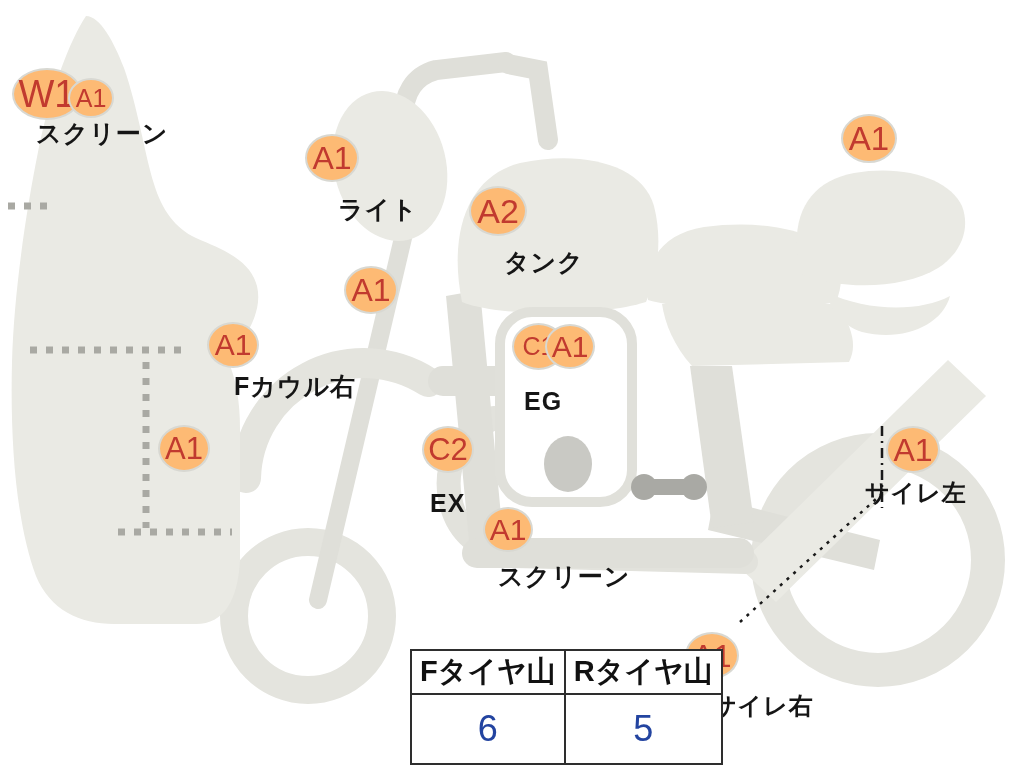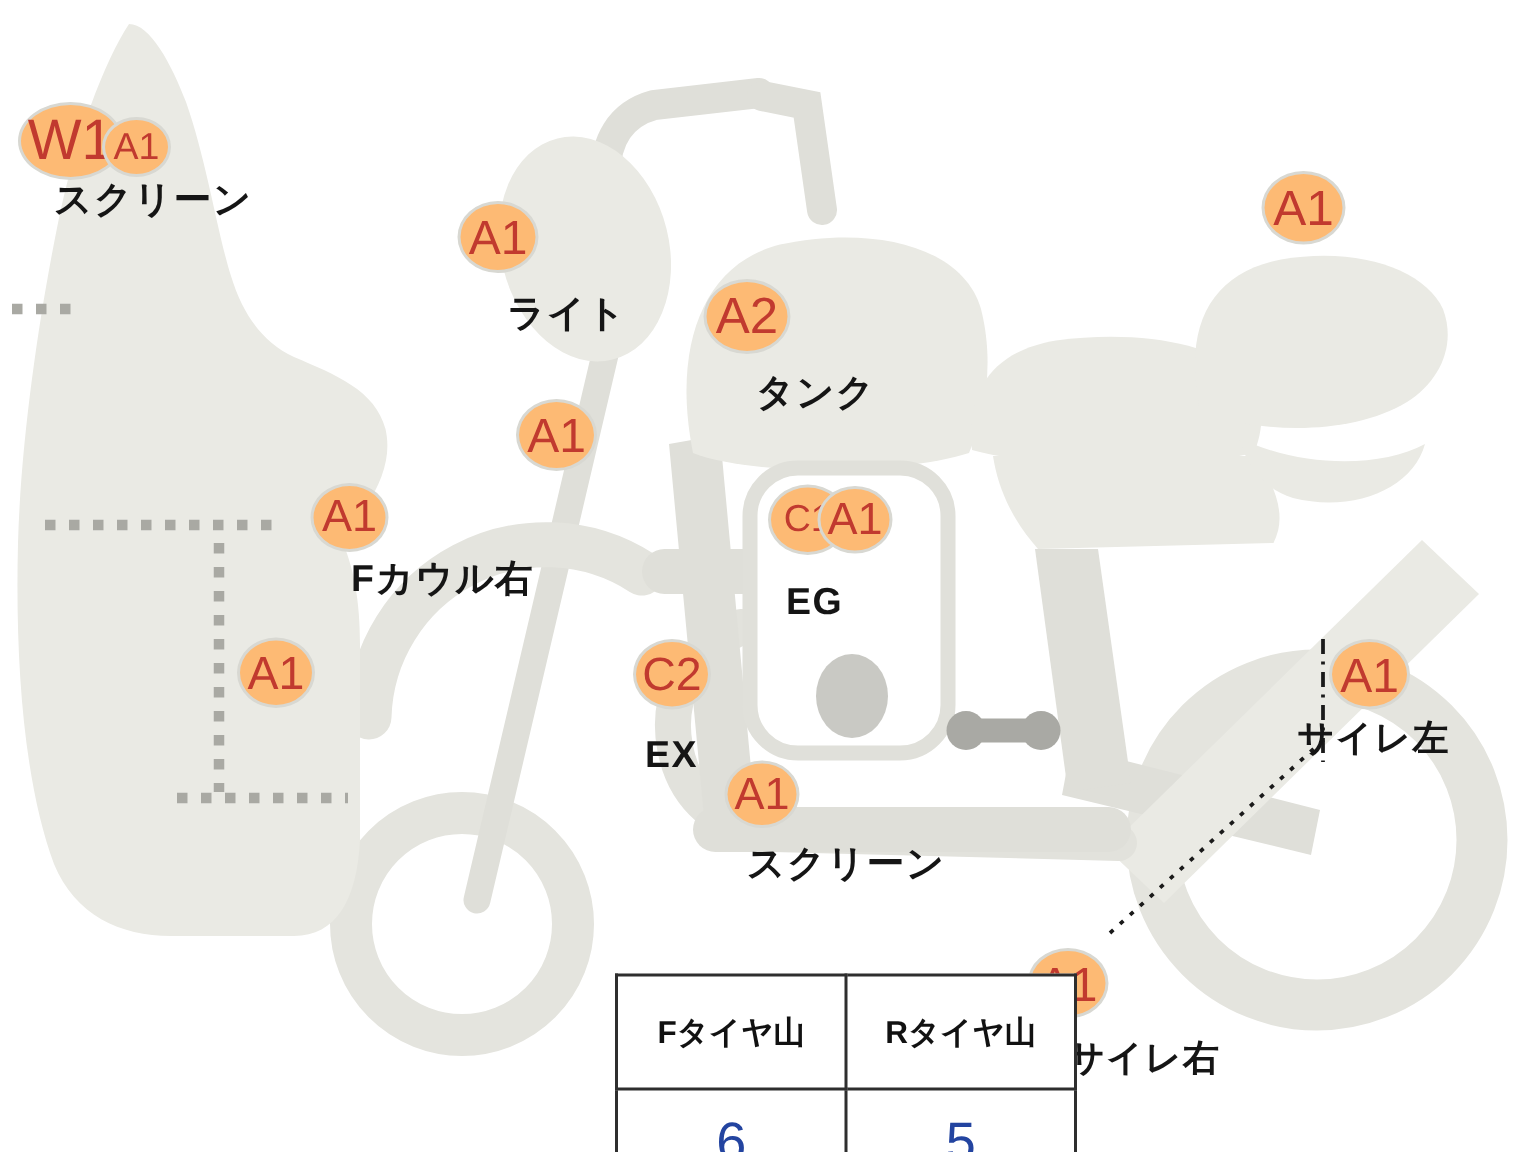--- a/index.html
+++ b/index.html
@@ -16,22 +16,22 @@
   }
   .part{
     position:absolute;color:#151515;font-size:25px;font-weight:600;
     white-space:nowrap;letter-spacing:1px;line-height:1.1;
   }
   .tire-table{
     position:absolute;left:410px;top:649px;border-collapse:collapse;background:#ffffff;
     text-align:center;
   }
   .tire-table th{
-    border:2px solid #2e2e2e;width:135px;height:42px;font-size:21px;
-    font-weight:600;color:#111111;padding:16px 8px;white-space:nowrap;
+    border:2px solid #2e2e2e;width:135px;height:42px;font-size:29px;
+    font-weight:600;color:#111111;padding:0 8px;white-space:nowrap;
   }
   .tire-table td{
     border:2px solid #2e2e2e;height:66px;font-size:36px;color:#2344a0;font-weight:500;
   }
 </style>
 </head>
 <body>
 
 <div id="stage">
 

